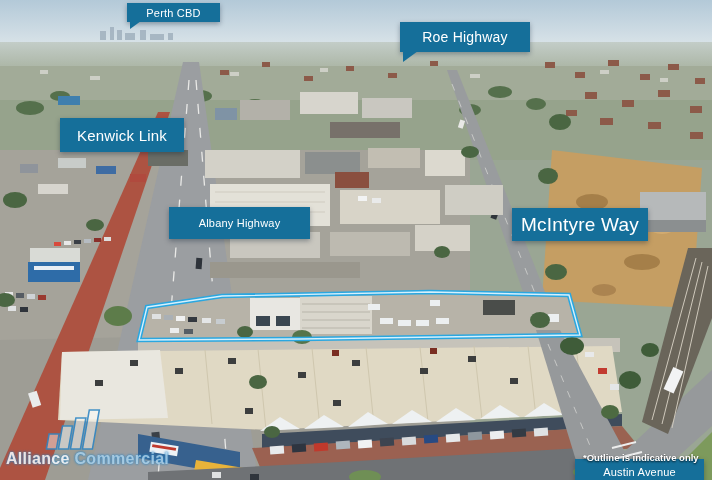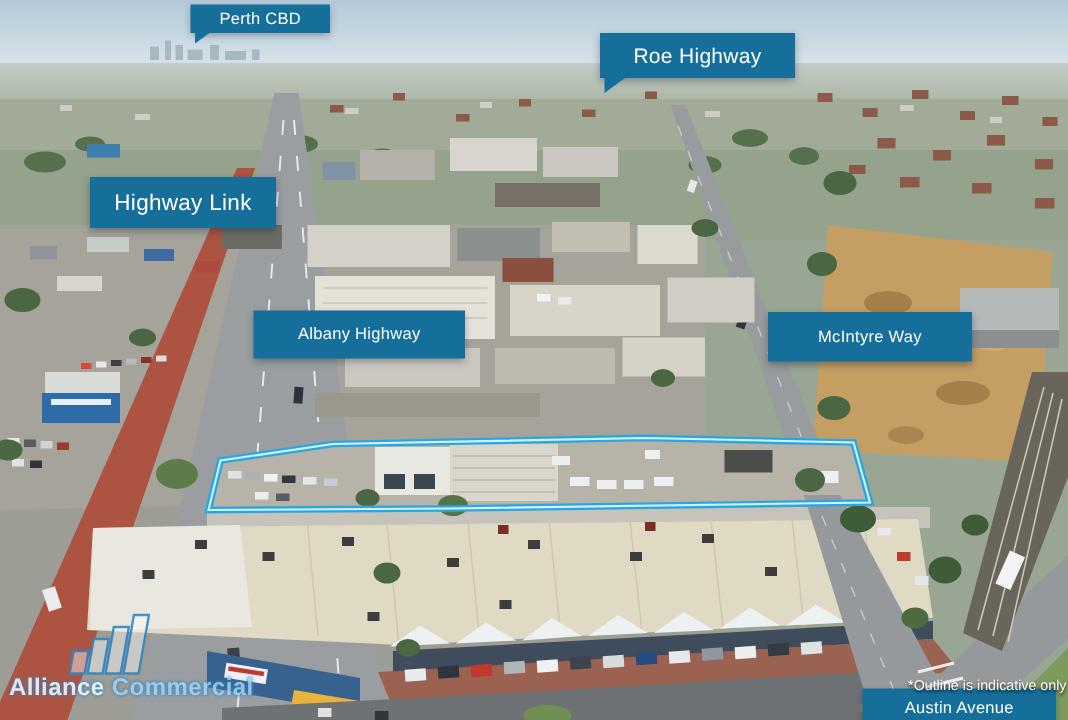--- a/index.html
+++ b/index.html
@@ -17,25 +17,25 @@
   }
   .callout .tail{
     position:absolute;left:3px;bottom:-10px;width:0;height:0;
     border-top:11px solid #156f9a;border-right:15px solid transparent;
   }
   .callout.small .tail{bottom:-7px;border-top-width:8px;border-right-width:11px;}
   #cb-perth{left:127px;top:3px;width:93px;height:19px;font-size:11px;}
   #cb-roe{left:400px;top:22px;width:130px;height:30px;font-size:14px;}
   #cb-kenwick{left:60px;top:118px;width:124px;height:34px;font-size:15px;}
   #cb-albany{left:169px;top:207px;width:141px;height:32px;font-size:11px;}
-  #cb-mcintyre{left:512px;top:208px;width:136px;height:33px;font-size:11px;}
+  #cb-mcintyre{left:512px;top:208px;width:136px;height:33px;font-size:19px;}
   #cb-austin{left:575px;top:427px;width:129px;height:26px;font-size:11px;margin-top:32px;}
   .disclaimer{
-    position:absolute;left:583px;top:452px;width:128px;text-align:right;
-    color:#fff;font-size:9.5px;text-shadow:0 1px 2px rgba(0,0,0,.85);z-index:5;
+    position:absolute;left:583px;top:452px;width:128px;text-align:left;
+    color:#fff;font-size:9.5px;text-shadow:0 1px 2px rgba(0,0,0,.85);z-index:5;font-weight:bold;
   }
   
   .watermark{position:absolute;left:6px;top:406px;width:134px;height:68px;z-index:4;opacity:.88;}
   .watermark .bars{position:absolute;left:34px;top:0px;}
   .watermark .brand{
     position:absolute;left:0;top:44px;width:134px;text-align:center;
     font-size:16px;font-weight:bold;letter-spacing:.3px;white-space:nowrap;
   }
   .brand .w1{color:rgba(255,255,255,.95);text-shadow:0 0 2px #2f86c4,0 0 3px #2f86c4;}
   .brand .w2{color:rgba(176,214,238,.92);text-shadow:0 0 2px #2f86c4,0 0 3px #2f86c4;margin-top:33px;}
@@ -349,21 +349,21 @@
 
   <div class="callout small" id="cb-perth">
     <span>Perth CBD</span>
     <span class="tail"></span>
   </div>
   <div class="callout" id="cb-roe">
     <span>Roe Highway</span>
     <span class="tail"></span>
   </div>
   <div class="callout" id="cb-kenwick">
-    <span>Highway Link</span>
+    <span>Kenwick Link</span>
   </div>
   <div class="callout" id="cb-albany">
     <span>Albany Highway</span>
   </div>
   <div class="callout" id="cb-mcintyre">
     <span>McIntyre Way</span>
   </div>
   <div class="callout" id="cb-austin">
     <span>Austin Avenue</span>
     <span class="tail"></span>

